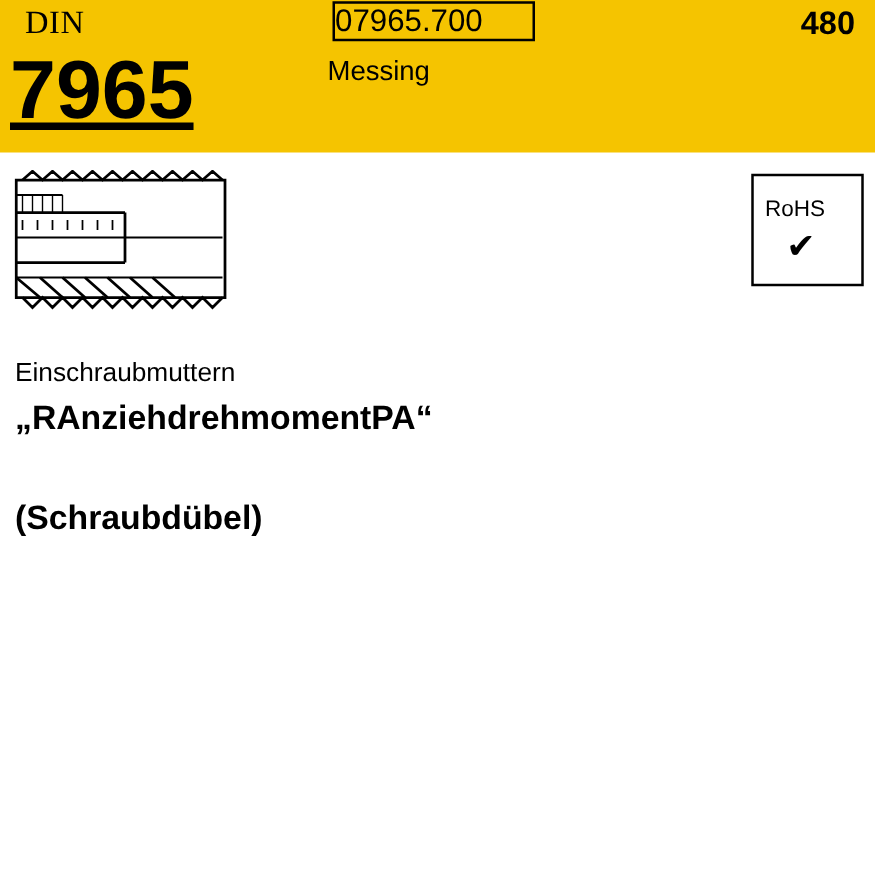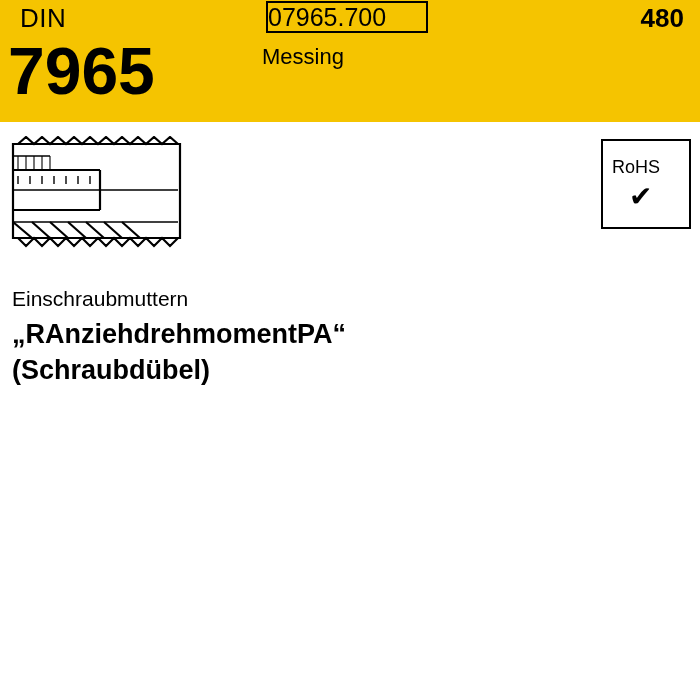--- a/index.html
+++ b/index.html
@@ -40,21 +40,21 @@
     width: 700px;
     height: 36px;
   }
   .din-label {
     position: absolute;
     left: 20px;
     top: 3px;
     font-size: 26px;
     letter-spacing: 0.5px;
     color: #000;
-    font-family: Liberation Sans, sans-serif;
+    font-family: Liberation Serif, serif;
   }
   .norm-box {
     position: absolute;
     left: 266px;
     top: 1px;
     width: 162px;
     height: 32px;
     border: 2px solid #000;
     box-sizing: border-box;
     text-align: left;
@@ -71,20 +71,21 @@
     font-weight: bold;
   }
   .din-number {
     position: absolute;
     left: 8px;
     top: 38px;
     font-size: 66px;
     font-weight: bold;
     line-height: 66px;
     color: #000;
+    text-decoration: underline;
   }
   .material {
     position: absolute;
     left: 262px;
     top: 44px;
     font-size: 22px;
     color: #000;
   }
 
   
@@ -143,20 +144,21 @@
     color: #000;
     line-height: 36px;
     white-space: nowrap;
   }
   .desc-line3 {
     font-size: 27px;
     font-weight: bold;
     color: #000;
     line-height: 36px;
     white-space: nowrap;
+    margin-top: 44px;
   }
 </style>
 </head>
 <body>
 
 <div class="page">
 
   <div class="header-band">
     <div class="header-top-row">
       <div class="din-label">DIN</div>

